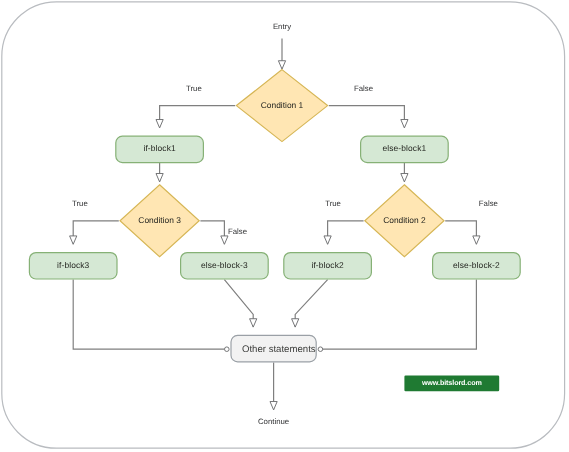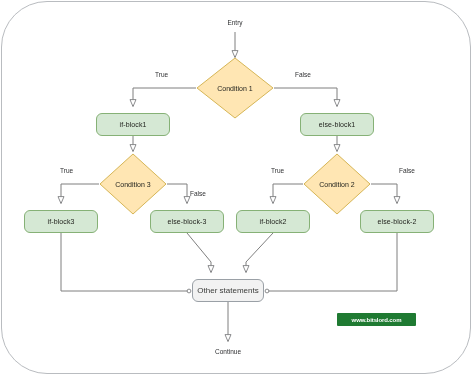--- a/index.html
+++ b/index.html
@@ -50,20 +50,21 @@
     color: #23241f;
     font-size: 7px;
     letter-spacing: 0.1px;
   }
   .term {
     background: #f2f2f2;
     border: 1px solid #9aa0a6;
     border-radius: 6px;
     color: #3b3c3a;
     font-size: 8px;
+    justify-content: flex-end;
   }
   .diamond-wrap {
     position: absolute;
     display: flex;
     align-items: center;
     justify-content: center;
   }
   .diamond-shape {
     position: absolute;
     left: 0; top: 0;

